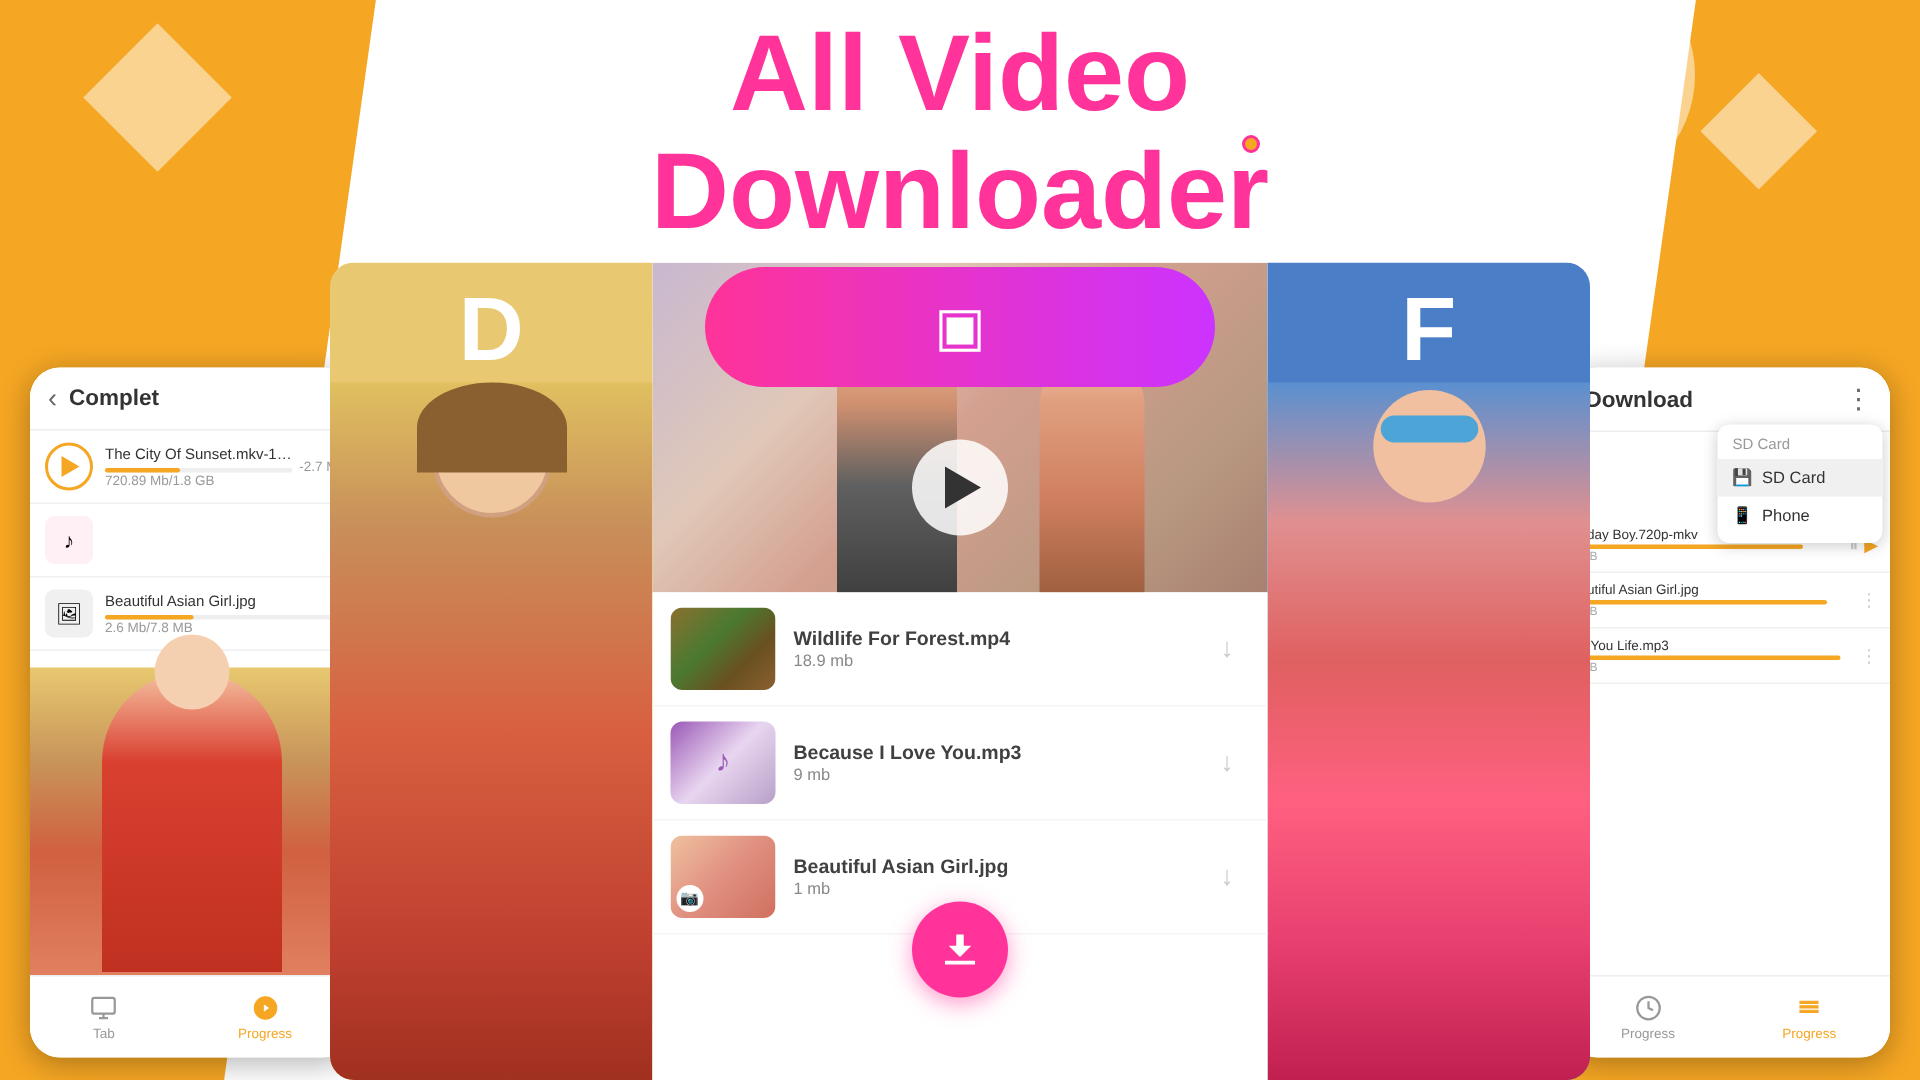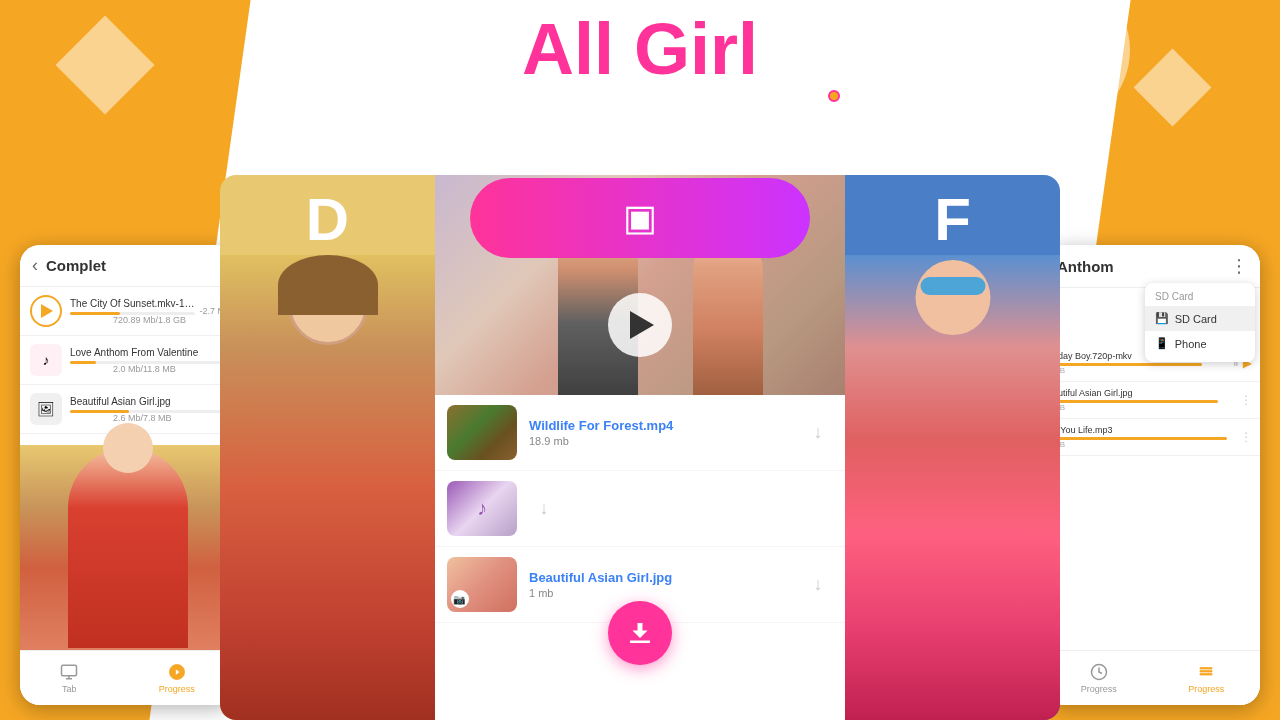--- a/index.html
+++ b/index.html
@@ -154,21 +154,20 @@
 
     .download-item .progress-bar {
       height: 100%;
       background: #F5A623;
       border-radius: 2px;
     }
 
     .download-item .item-size {
       font-size: 9px;
       color: #999;
-      margin-left: 43px;
     }
 
     
     .play-btn-left {
       width: 32px;
       height: 32px;
       background: white;
       border-radius: 50%;
       display: flex;
       align-items: center;
@@ -323,21 +322,21 @@
       position: relative;
     }
 
     .dl-info {
       flex: 1;
     }
 
     .dl-name {
       font-size: 13px;
       font-weight: bold;
-      color: #3b82f6;
+      color: #404040;
     }
 
     .dl-size {
       font-size: 11px;
       color: #888;
       margin-top: 2px;
     }
 
     .dl-arrow {
       width: 30px;
@@ -510,21 +509,22 @@
   <div class="circle-shape" style="width:160px;height:160px;background:white;opacity:0.5;top:-30px;right:150px;"></div>
   <div class="circle-shape" style="width:120px;height:120px;background:white;opacity:0.4;bottom:50px;right:200px;"></div>
 
   <div class="dot" style="width:10px;height:10px;top:185px;right:330px;"></div>
   <div class="dot" style="width:8px;height:8px;top:220px;left:340px;"></div>
   <div class="dot" style="width:10px;height:10px;bottom:150px;left:200px;"></div>
   <div class="dot" style="width:12px;height:12px;top:90px;right:440px;background:#F5A623;border:2px solid #FF3399;"></div>
 </div>
 
 <div class="header-title">
-  <h1>All Girl</h1>
+  <h1>All Video</h1>
+  <h1>Downloader</h1>
 </div>
 
 <div class="gradient-bar" style="top:178px;">
   <span style="font-size:36px;color:white;">▣</span>
 </div>
 
 <div class="phone-left">
   <div class="phone-header">
     <span class="back-btn">‹</span>
     <span class="title">Complet</span>
@@ -540,27 +540,20 @@
         <div class="progress-bar" style="width:40%;"></div>
       </div>
       <div class="item-size">720.89 Mb/1.8 GB</div>
     </div>
     <span style="font-size:9px;color:#999;margin-left:4px;">-2.7 M</span>
   </div>
 
   <div class="download-item">
     <div class="item-icon" style="background:#FFF0F5;">
       <span style="font-size:14px;">♪</span>
-    </div>
-    <div class="item-info">
-      <div class="item-name">Love Anthom From Valentine</div>
-      <div class="progress-bar-container">
-        <div class="progress-bar" style="width:17%;"></div>
-      </div>
-      <div class="item-size">2.0 Mb/11.8 MB</div>
     </div>
   </div>
 
   <div class="download-item">
     <div class="item-icon" style="background:#F0F0F0;">
       <span style="font-size:14px;">🖼</span>
     </div>
     <div class="item-info">
       <div class="item-name">Beautiful Asian Girl.jpg</div>
       <div class="progress-bar-container">
@@ -633,20 +626,24 @@
         <div class="dl-name">Wildlife For Forest.mp4</div>
         <div class="dl-size">18.9 mb</div>
       </div>
       <div class="dl-arrow">↓</div>
     </div>
 
     <div class="dl-item">
       <div class="dl-thumb thumb-music" style="display:flex;align-items:center;justify-content:center;">
         <span class="music-note">♪</span>
       </div>
+      <div class="dl-info">
+        <div class="dl-name">Because I Love You.mp3</div>
+        <div class="dl-size">9 mb</div>
+      </div>
       <div class="dl-arrow">↓</div>
     </div>
 
     <div class="dl-item">
       <div class="dl-thumb thumb-girl" style="position:relative;">
         <div style="width:100%;height:100%;background:linear-gradient(135deg,#F0C0A0 0%,#E09080 50%,#D07060 100%);"></div>
         <div class="camera-icon-badge">📷</div>
       </div>
       <div class="dl-info">
         <div class="dl-name">Beautiful Asian Girl.jpg</div>
@@ -666,21 +663,21 @@
 
 <div class="float-download-btn" style="left:640px;">
   <svg width="30" height="30" viewBox="0 0 24 24" fill="white">
     <path d="M12 16l-6-6h4V4h4v6h4l-6 6z"></path>
     <path d="M4 18h16v2H4z"></path>
   </svg>
 </div>
 
 <div class="phone-right">
   <div class="phone-header">
-    <span class="title">Anthom</span>
+    <span class="title">Download</span>
     <span class="more-btn">⋮</span>
   </div>
 
   <div class="sd-card-dropdown">
     <div class="dd-header">SD Card</div>
     <div class="dd-item active">
       <span>💾</span>
       <span>SD Card</span>
     </div>
     <div class="dd-item">

